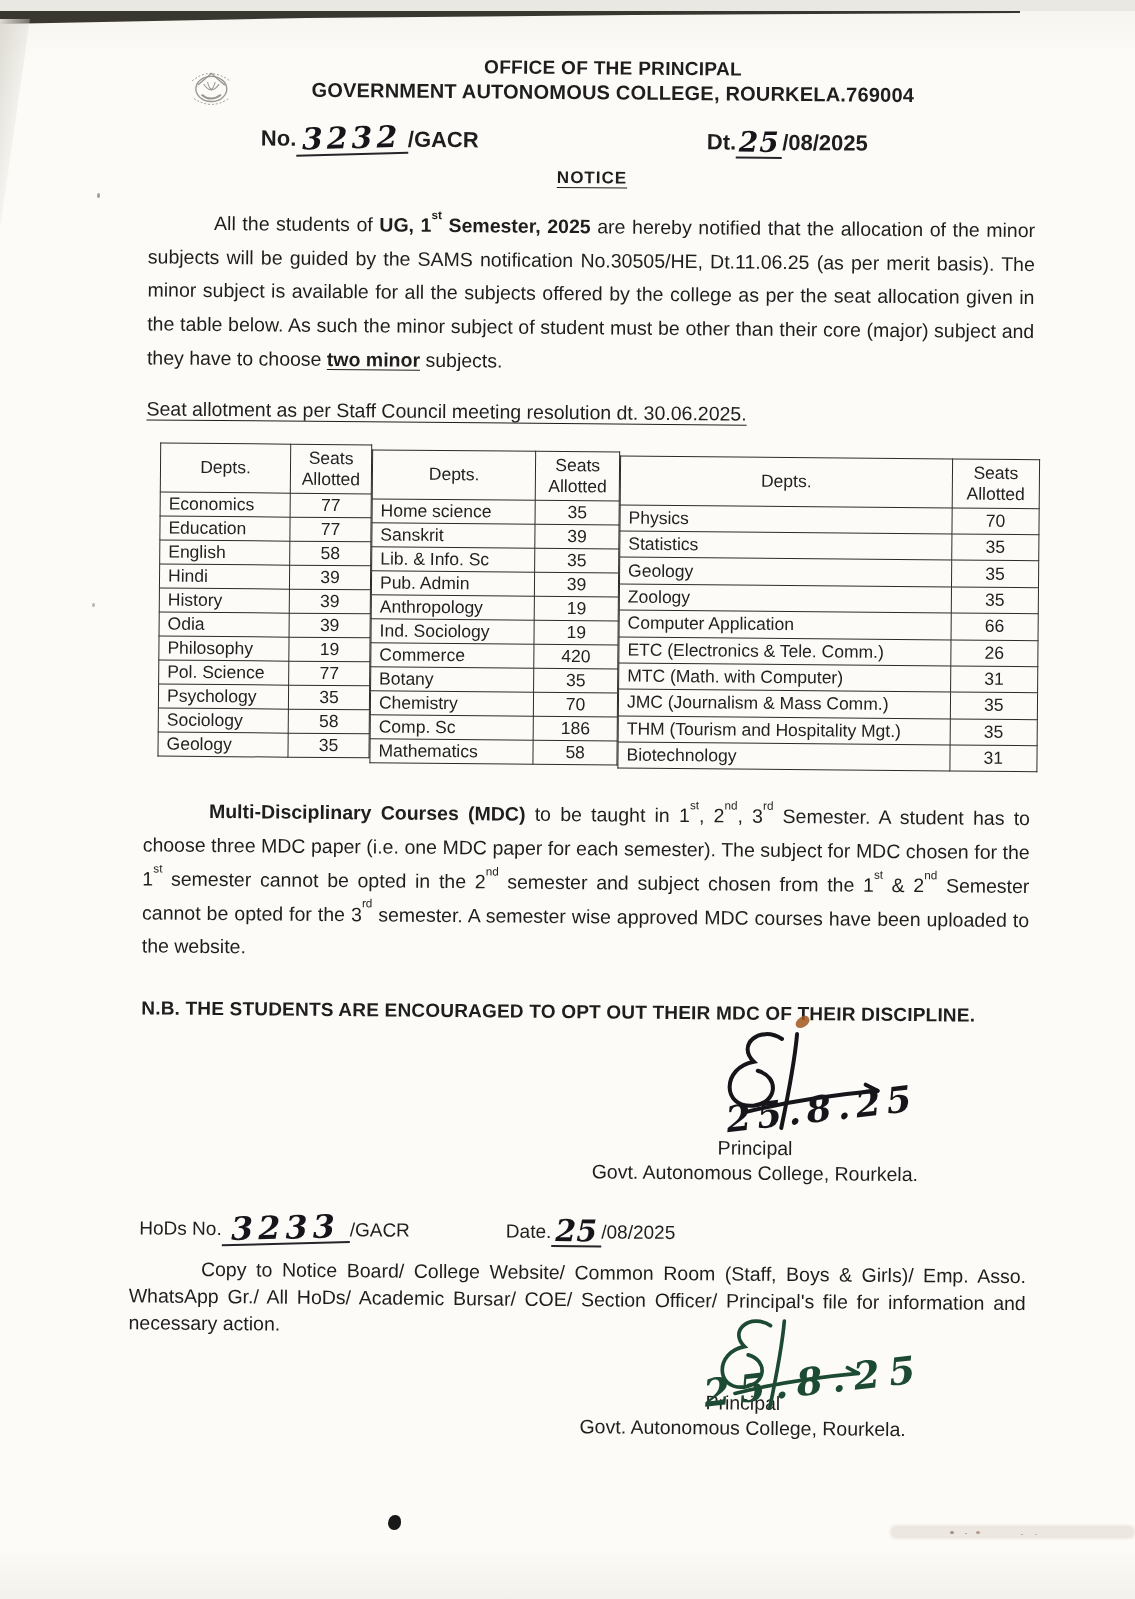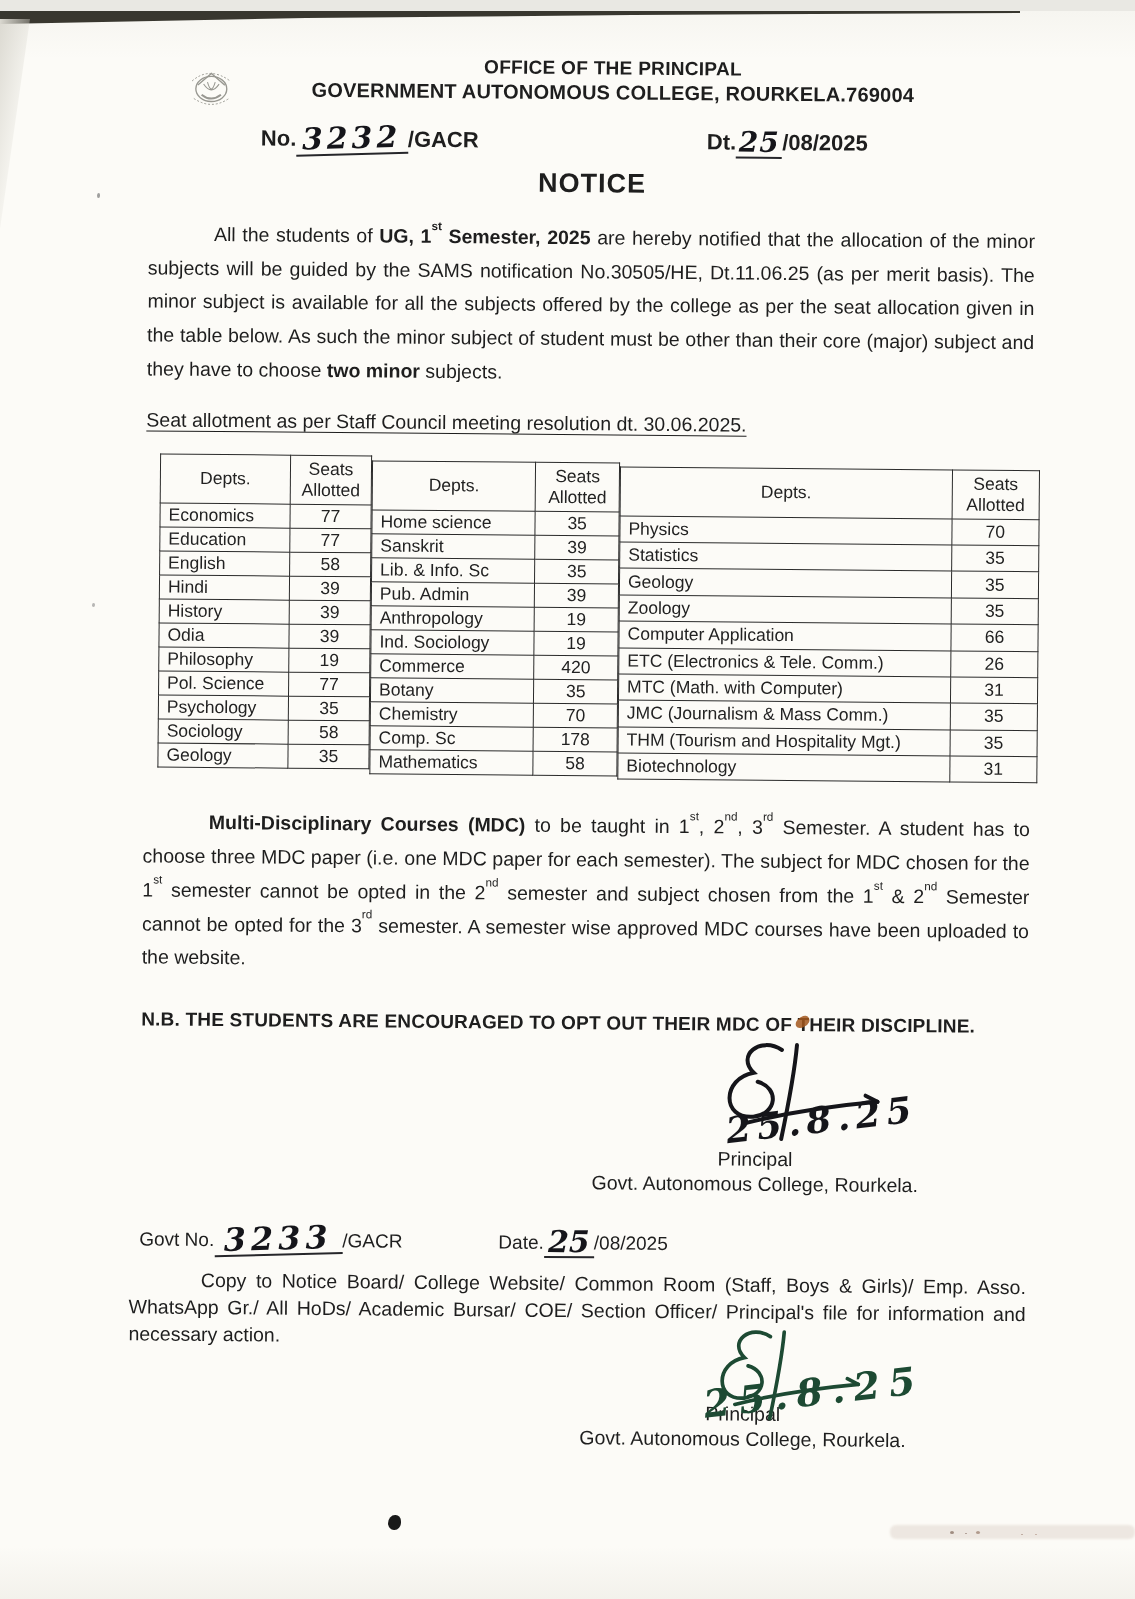--- a/index.html
+++ b/index.html
@@ -42,27 +42,27 @@
   .ref-left { margin-left:112px; display:flex; align-items:flex-end; }
   .ref-right { margin-left:auto; margin-right:168px; display:flex; align-items:flex-end; }
   .ref-label, .ref-suffix { font-size:22px; font-weight:bold; line-height:26px; }
   .hand { font-family:"DejaVu Serif", serif; font-style:italic; font-weight:bold; color:#15151a; }
   .hand-line { display:inline-block; border-bottom:2px solid #26262a; text-align:center; line-height:20px; }
   .no-line { min-width:108px; padding:0 6px; transform:rotate(-2deg) translateY(3px); }
   .no-line .hand { font-size:30px; letter-spacing:4px; }
   .dt-line { min-width:46px; transform: translateY(3px); }
   .dt-line .hand { font-size:28px; letter-spacing:1px; }
   .notice { text-align:center; margin-top:14px; }
-  .notice span { font-size:27px; font-weight:bold; letter-spacing:1px; text-underline-offset:4px; }
+  .notice span { font-size:17px; font-weight:bold; letter-spacing:1px; text-decoration:underline; text-underline-offset:4px; }
 
   
   .para { font-size:19.5px; line-height:1.73; text-align:justify; }
   .intro { margin-top:22px; text-indent:66px; }
   sup { font-size:.6em; line-height:0; position:relative; top:-.5em; }
-  b.u { text-underline-offset:3px; }
+  b.u { text-decoration:underline; text-underline-offset:3px; }
   .allot-head { margin-top:22px; font-size:19.5px; }
   .allot-head span { text-decoration:underline; text-underline-offset:4px; }
 
   
   .tbl-wrap { display:flex; align-items:flex-start; margin-top:22px; margin-left:14px; width:880px; }
   table { border-collapse:collapse; font-size:17.5px; color:#222; }
   th, td { border:1.6px solid #2b2b2b; padding:1px 8px; }
   th { font-weight:normal; text-align:center; font-size:17.5px; line-height:1.2; padding:3px 4px; }
   td.num { text-align:center; }
   .g1 { width:212px; } .g1 td:first-child { width:132px; } 
@@ -264,21 +264,21 @@
             <tr>
               <td>Botany</td>
               <td class="num">35</td>
             </tr>
             <tr>
               <td>Chemistry</td>
               <td class="num">70</td>
             </tr>
             <tr>
               <td>Comp. Sc</td>
-              <td class="num">178</td>
+              <td class="num">186</td>
             </tr>
             <tr>
               <td>Mathematics</td>
               <td class="num">58</td>
             </tr>
           </tbody>
       </table>
       <table class="g3">
         <thead>
             <tr>
@@ -338,21 +338,21 @@
     <div class="sig sig-top">
       <svg class="flourish" width="200" height="110" style="color:var(--signature_top_ink,#15151a)">
           <use href="#sigmark"></use>
         </svg>
       <span class="sig-date">25.8.25</span>
       <div class="sig-title">Principal</div>
       <div class="sig-org">Govt. Autonomous College, Rourkela.</div>
     </div>
 
     <div class="memo-row">
-      <span>Govt No.</span>
+      <span>HoDs No.</span>
       <span class="hand-line memo-line"><span class="hand">3233</span></span>
       <span>/GACR</span>
       <span class="memo-gap"></span>
       <span>Date.</span>
       <span class="hand-line date-line"><span class="hand">25</span></span>
       <span>/08/2025</span>
     </div>
 
     <p class="copy">Copy to Notice Board/ College Website/ Common Room (Staff, Boys &amp; Girls)/ Emp. Asso. WhatsApp Gr./ All HoDs/ Academic Bursar/ COE/ Section Officer/ Principal's file for information and necessary action.</p>
 

